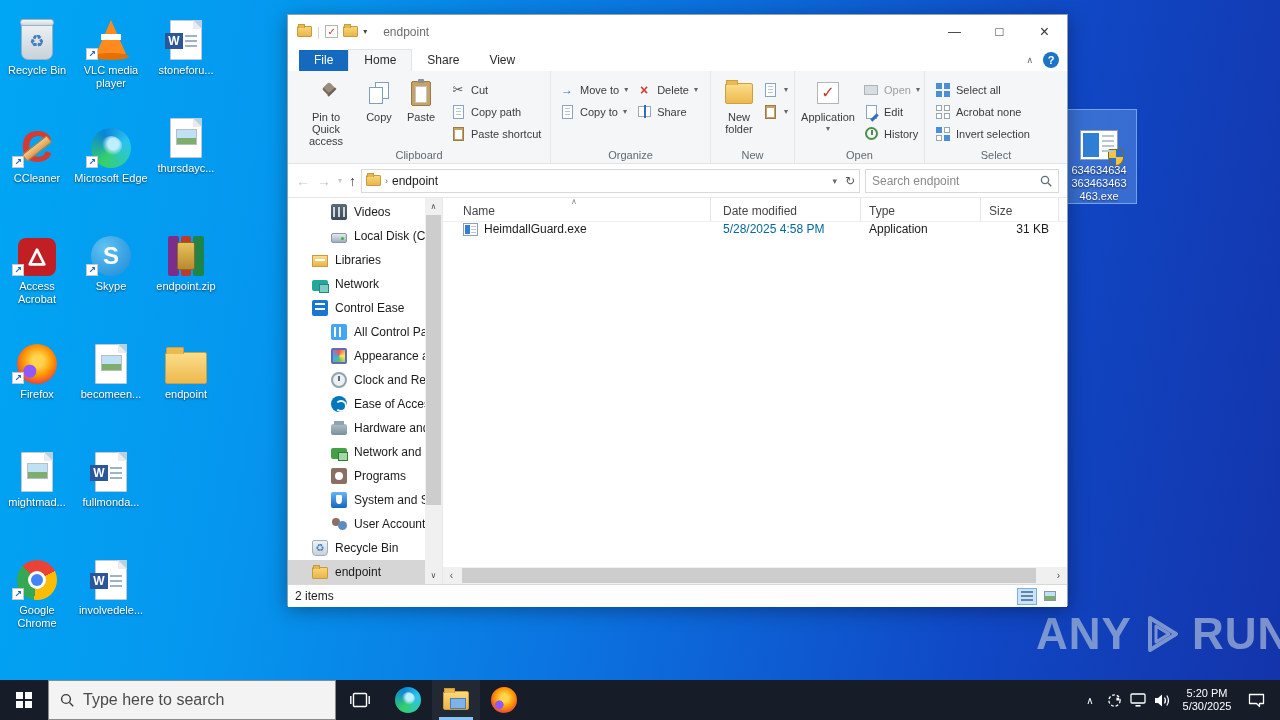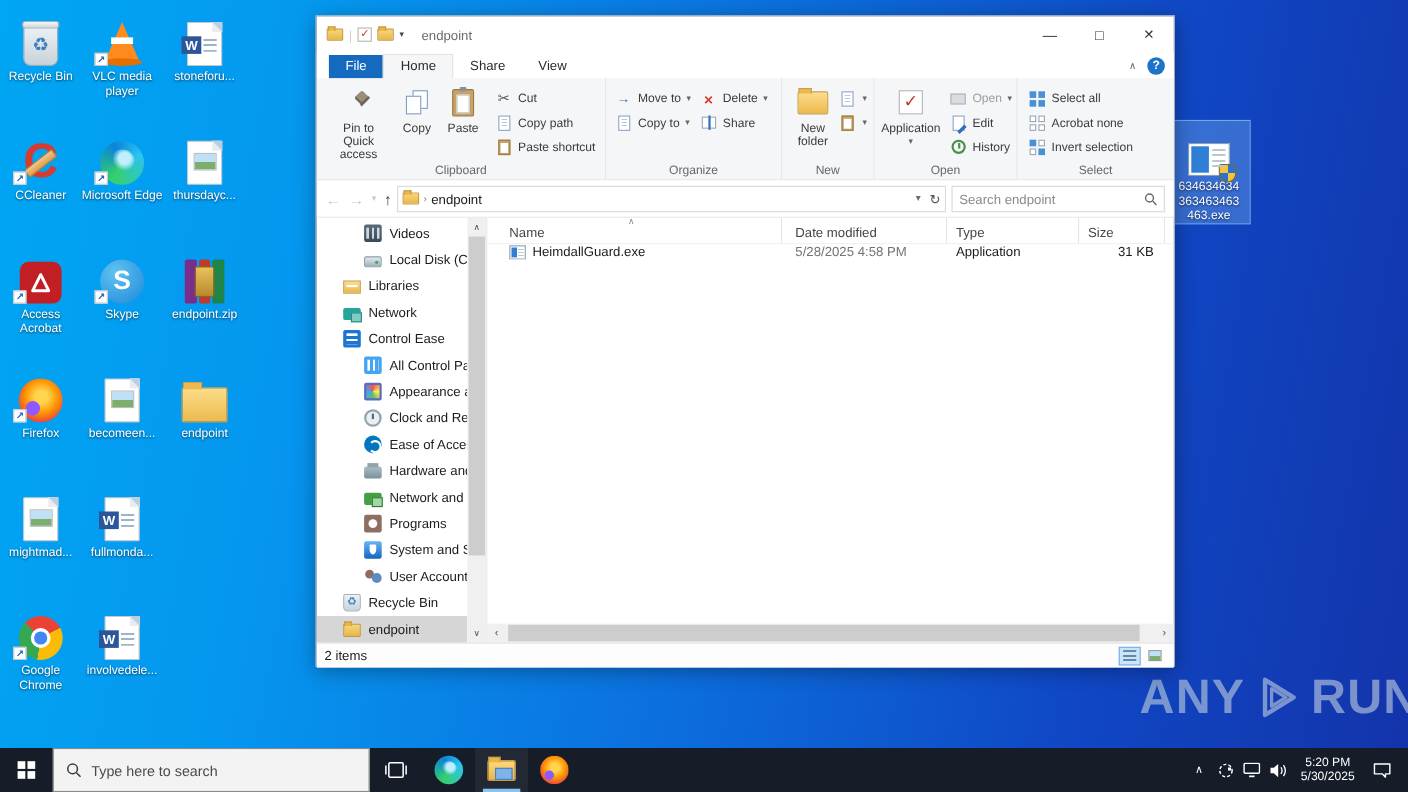--- a/index.html
+++ b/index.html
@@ -231,21 +231,21 @@
   .filearea { flex:1; display:flex; flex-direction:column; position:relative; }
   .fhead { display:flex; height:24px; border-bottom:1px solid #f0f0f0; color:#454545; position:relative; }
   .fh { display:flex; align-items:flex-end; padding-bottom:3px; border-right:1px solid #e5e5e5; }
   .fh.c1 { width:268px; padding-left:20px; } .fh.c2 { width:150px; padding-left:12px; }
   .fh.c3 { width:120px; padding-left:8px; } .fh.c4 { width:78px; padding-left:8px; }
   .sortcaret { position:absolute; left:128px; top:-1px; font-size:8px; color:#8a8a8a; }
   .flist { flex:1; }
   .frow { display:flex; height:21px; align-items:flex-start; }
   .fc { overflow:hidden; white-space:nowrap; }
   .fc.c1 { width:268px; padding-left:20px; display:flex; align-items:center; gap:6px; }
-  .fc.c2 { width:150px; padding-left:12px; color:#737373; }
+  .fc.c2 { width:150px; padding-left:12px; color:#0369a1; }
   .fc.c3 { width:120px; padding-left:8px; }
   .fc.c4 { width:78px; padding-right:10px; text-align:right; }
   .f-app { width:15px; height:13px; background:#fff; border:1px solid #8aa0b5; position:relative; flex:none; }
   .f-app::before { content:""; position:absolute; left:1px; top:1px; width:5px; height:9px; background:#2f7fd6; }
   .f-app::after { content:""; position:absolute; right:1px; top:2px; width:5px; height:7px;
     background:repeating-linear-gradient(#b9c7d4 0 1px,transparent 1px 3px); }
   .f-dll { width:13px; height:15px; background:#f4f6f8; border:1px solid #9aa8b4; position:relative; flex:none; }
   .f-dll::after { content:""; position:absolute; left:2px; top:3px; width:7px; height:7px;
     border:2px dotted #7a8a97; border-radius:50%; }
 
@@ -263,21 +263,21 @@
   .v-img { width:12px; height:10px; border:1px solid #8a99a5; background:linear-gradient(#bfe0f5 0 55%,#7dae6b 55%); }
 
   
   .taskbar { position:absolute; left:0; bottom:0; width:1280px; height:40px; background:#161c28;
     display:flex; align-items:center; z-index:10; }
   .startbtn { width:48px; height:40px; display:flex; align-items:center; justify-content:center; }
   .winlogo { display:grid; grid-template-columns:7px 7px; grid-template-rows:7px 7px; gap:2px; }
   .winlogo i { background:#fff; display:block; }
   .tsearch { width:288px; height:40px; background:#f3f3f3; border:1px solid #8a8a8a; display:flex;
     align-items:center; padding:0 11px; gap:9px; }
-  .tsearch input { border:none; outline:none; background:transparent; font-size:13px; color:#3c3c3c;
+  .tsearch input { border:none; outline:none; background:transparent; font-size:16px; color:#3c3c3c;
     flex:1; min-width:0; font-family:inherit; }
   .tsearch input::placeholder { color:#4a4a4a; }
   .tbtn { width:48px; height:40px; display:flex; align-items:center; justify-content:center; position:relative; }
   .tbtn.active { background:rgba(255,255,255,.06); }
   .tbtn.active::after { content:""; position:absolute; left:7px; right:7px; bottom:0; height:3px; background:#86c5f3; }
   .tb-edge { width:26px; height:26px; border-radius:50%;
     background:conic-gradient(from 210deg,#35d069,#0a84d8 35%,#2bc3f0 60%,#35d069 100%); position:relative; }
   .tb-edge::after { content:""; position:absolute; left:6px; top:5px; width:14px; height:13px; border-radius:50%;
     background:radial-gradient(circle at 60% 40%,#bfeffc 0 30%,transparent 65%); }
   .tb-fold { width:26px; height:19px; background:linear-gradient(#ffd879,#eab54d); border:1px solid #c99b3f;
@@ -332,21 +332,21 @@
       </div>
     <div class="dlabel">CCleaner</div>
   </div>
   <div class="dicon" style="left:74px;top:118px">
     <div class="dimg">
         <span class="art a-edge"></span>
         <span class="sc">↗</span>
       </div>
     <div class="dlabel">Microsoft Edge</div>
   </div>
-  <div class="dicon" style="left:149px;top:118px">
+  <div class="dicon" style="left:149px;top:108px">
     <div class="dimg">
         <span class="art a-page">
           <span class="photo"></span>
         </span>
       </div>
     <div class="dlabel">thursdayc...</div>
   </div>
 
   <div class="dicon" style="left:0;top:226px">
     <div class="dimg">

